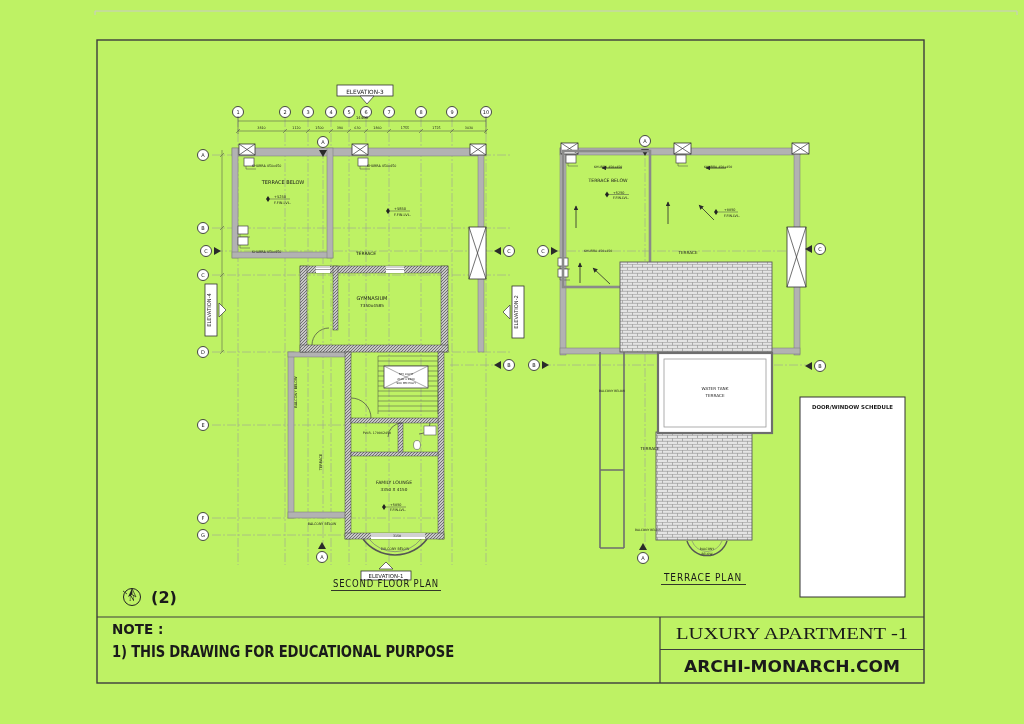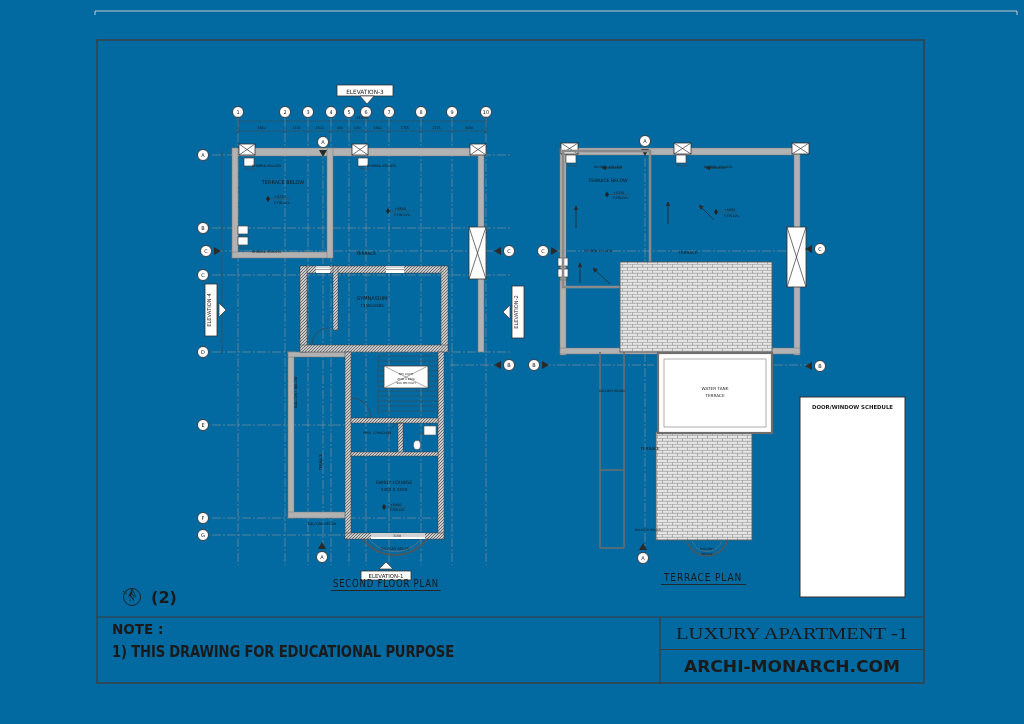--- a/index.html
+++ b/index.html
@@ -1,16 +1,16 @@
 <!DOCTYPE html>
 <html><head>
 <meta charset="utf-8">
 <style>
   html,body{margin:0;padding:0;background:#fff}
-  .page{position:relative;width:1024px;height:724px;background:#0369a1;overflow:hidden;
+  .page{position:relative;width:1024px;height:724px;background:#bef264;overflow:hidden;
         font-family:"DejaVu Sans",sans-serif}
   svg{position:absolute;left:0;top:0}
   text{font-family:"DejaVu Sans",sans-serif;fill:#1a1a1a}
   .b{font-weight:bold}
   .ser{font-family:"Liberation Serif",serif}
 </style>
 </head>
 <body>
 
 <div class="page">

